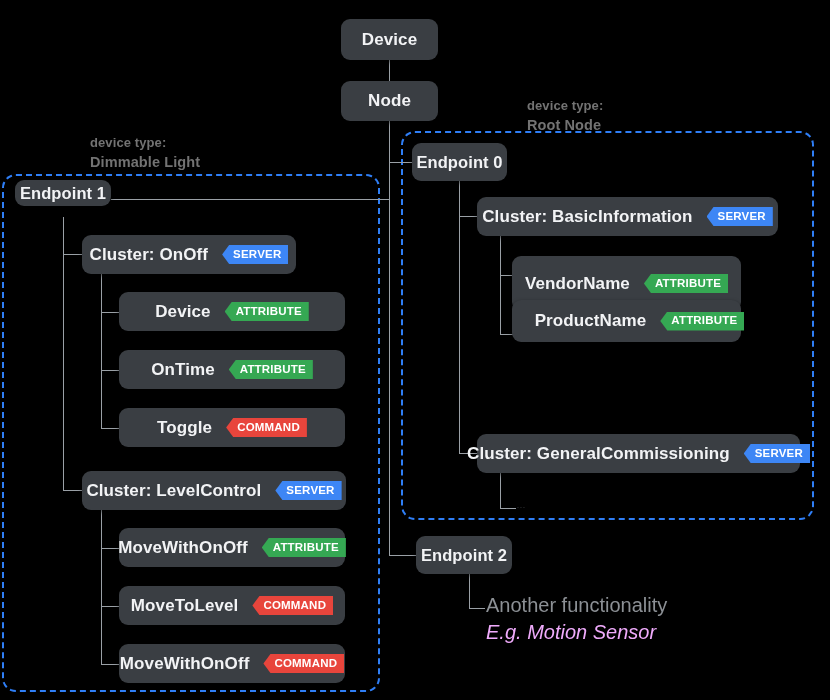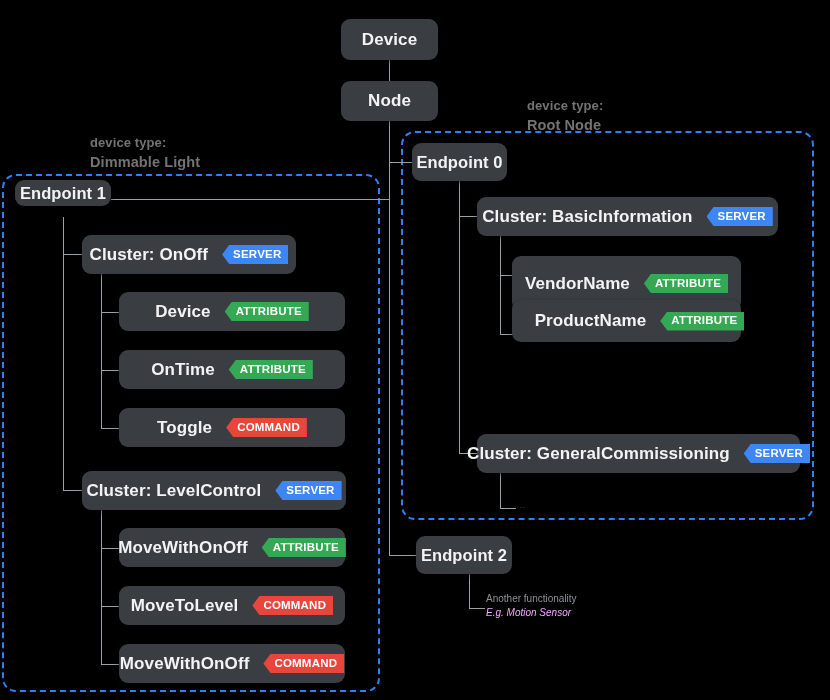--- a/index.html
+++ b/index.html
@@ -102,21 +102,21 @@
   .group-label .gl-title {
     display: block;
     font-weight: 700;
     font-size: 14.5px;
   }
 
   
   .note {
     position: absolute;
     color: #8c9095;
-    font-size: 10px;
+    font-size: 20px;
     line-height: 1.35;
     z-index: 4;
     white-space: nowrap;
   }
   .note .note-em {
     display: block;
     font-style: italic;
     color: #f0abfc;
   }
   .ellipsis-note {

